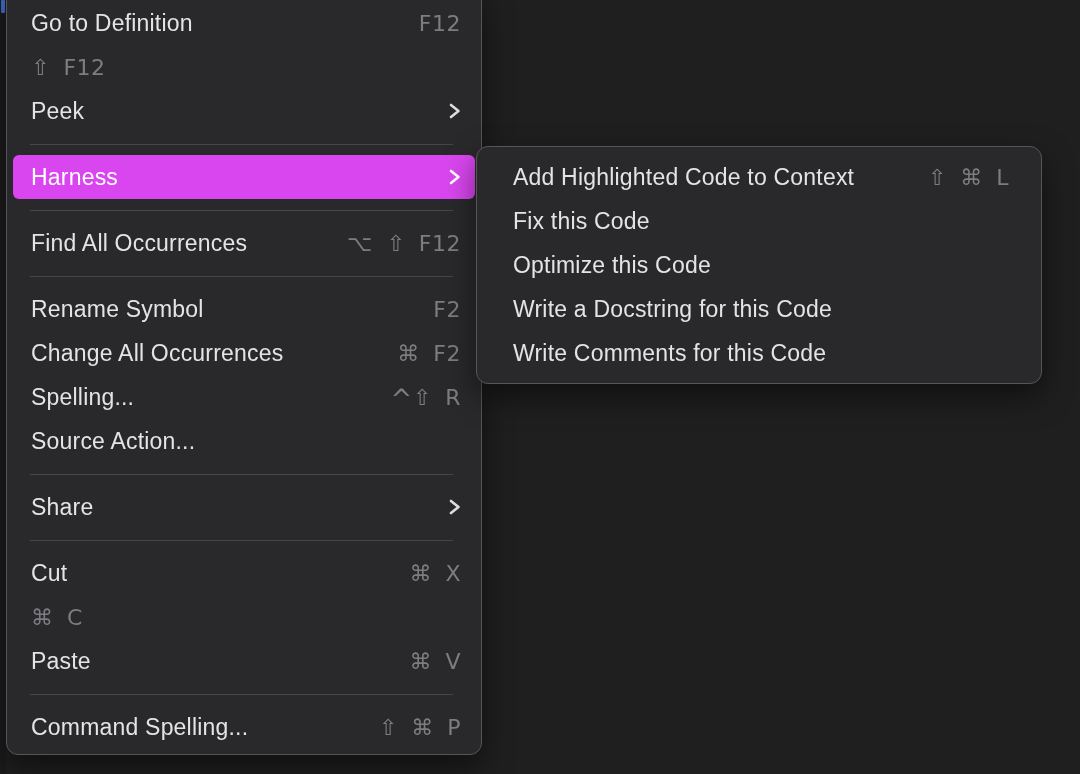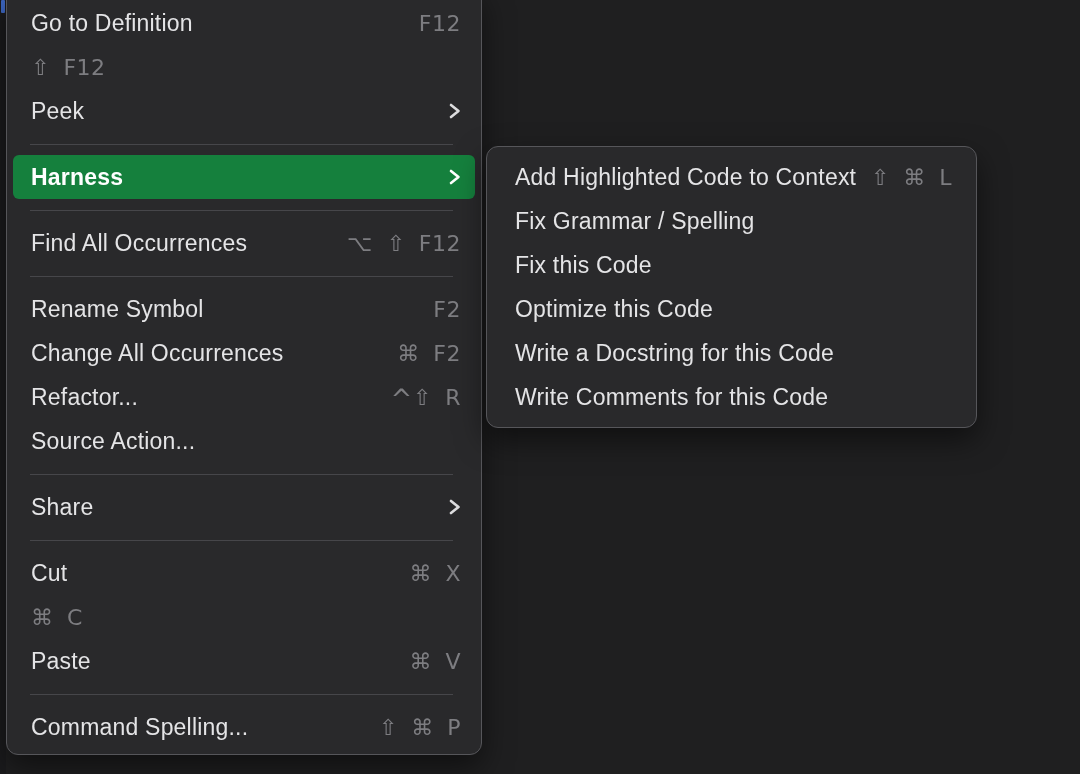--- a/index.html
+++ b/index.html
@@ -25,36 +25,36 @@
     border:1px solid #56565a;
     border-radius:12px;
     box-shadow:0 12px 30px rgba(0,0,0,.5);
     box-sizing:border-box;
   }
   #context-menu{
     left:6px;top:-12px;width:476px;
     padding:12px 0 5px;
   }
   #harness-submenu{
-    left:486px;top:146px;width:491px;
-    padding:8px 4px;
+    left:476px;top:146px;width:566px;
+    padding:8px 12px;
   }
   .menu-item{
     height:44px;
     display:flex;align-items:center;
     margin:0 6px;
     padding:0 14px 0 18px;
     border-radius:6px;
     color:#e4e4e6;
     font-size:23px;
     letter-spacing:.2px;
     white-space:nowrap;
   }
   .menu-item .label{flex:1 1 auto;}
-  .menu-item.selected{background:#15803d;color:#ffffff;font-weight:bold;}
+  .menu-item.selected{background:#d946ef;color:#ffffff;}
   .right{
     flex:0 0 auto;
     display:flex;align-items:center;
     font-family:"DejaVu Sans","Liberation Sans",sans-serif;
     font-size:22px;
     color:#7d7d81;
     word-spacing:6px;
     letter-spacing:.5px;
     text-align:right;
   }
@@ -108,21 +108,21 @@
     <div class="separator"></div>
     <div class="menu-item">
       <span class="label">Rename Symbol</span>
       <span class="right shortcut-text">F2</span>
     </div>
     <div class="menu-item">
       <span class="label">Change All Occurrences</span>
       <span class="right shortcut-text">⌘ F2</span>
     </div>
     <div class="menu-item">
-      <span class="label">Refactor...</span>
+      <span class="label">Spelling...</span>
       <span class="right shortcut-text"><span class="caret">^</span> ⇧ R</span>
     </div>
     <div class="menu-item">
       <span class="label">Source Action...</span>
       <span class="right"></span>
     </div>
     <div class="separator"></div>
     <div class="menu-item">
       <span class="label">Share</span>
       <span class="right chevron">
@@ -148,24 +148,20 @@
       <span class="label">Command Spelling...</span>
       <span class="right shortcut-text">⇧ ⌘ P</span>
     </div>
   </div>
 <div class="menu" id="harness-submenu">
     <div class="menu-item">
       <span class="label">Add Highlighted Code to Context</span>
       <span class="right shortcut-text">⇧ ⌘ L</span>
     </div>
     <div class="menu-item">
-      <span class="label">Fix Grammar / Spelling</span>
-      <span class="right"></span>
-    </div>
-    <div class="menu-item">
       <span class="label">Fix this Code</span>
       <span class="right"></span>
     </div>
     <div class="menu-item">
       <span class="label">Optimize this Code</span>
       <span class="right"></span>
     </div>
     <div class="menu-item">
       <span class="label">Write a Docstring for this Code</span>
       <span class="right"></span>

